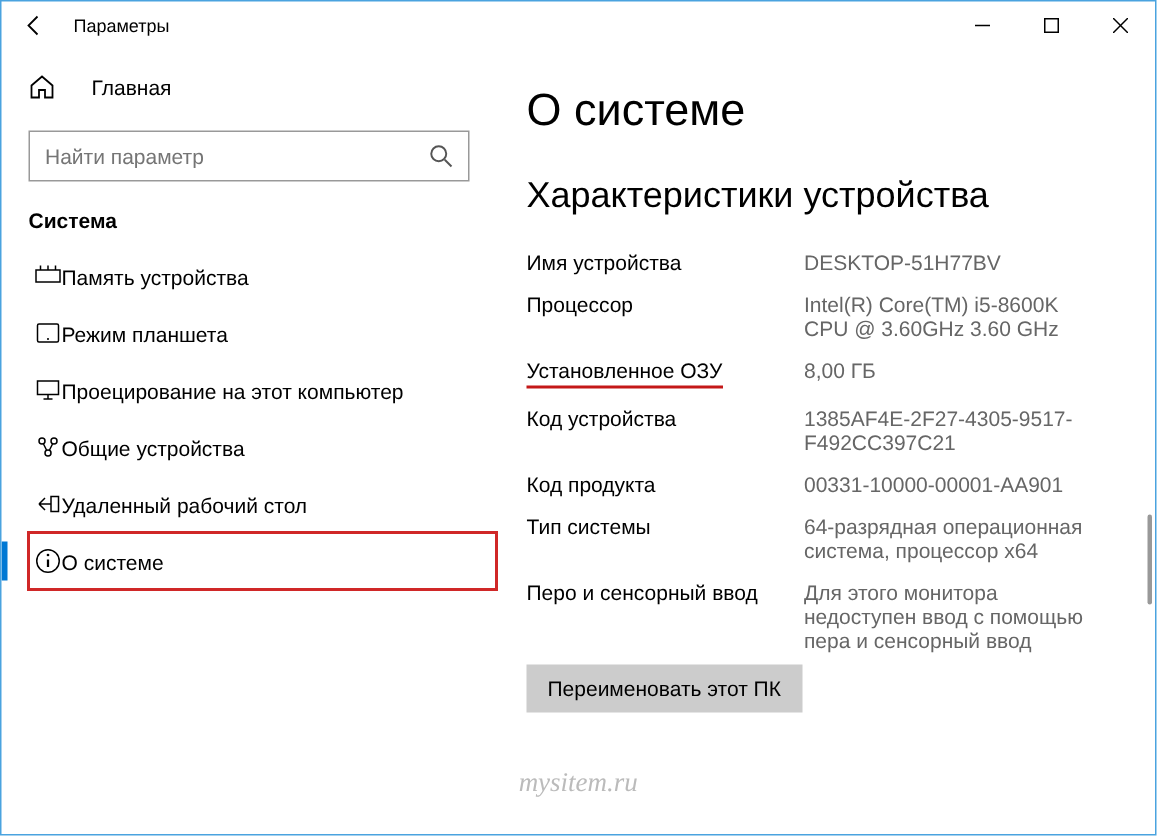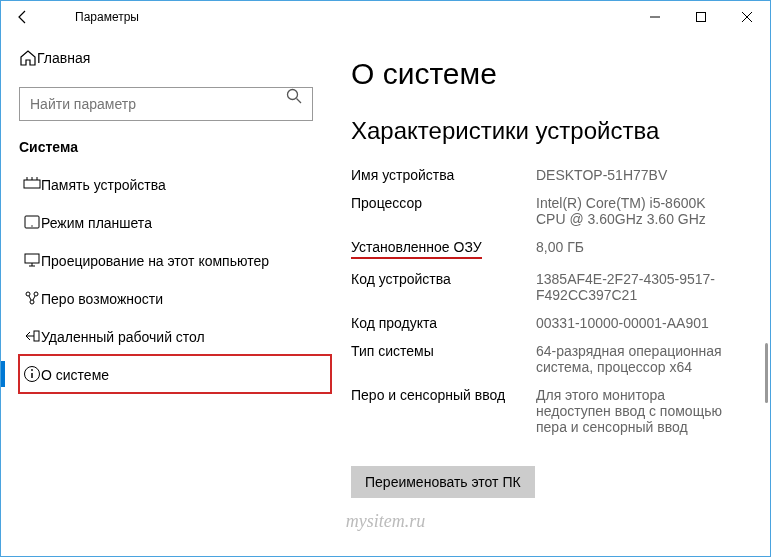--- a/index.html
+++ b/index.html
@@ -1,44 +1,44 @@
 <!DOCTYPE html>
 <html><head>
 <meta charset="utf-8">
 <style>
 * { margin: 0; padding: 0; box-sizing: border-box; font-family: "Segoe UI", Arial, sans-serif; }
 body { background: #fff; width: 771px; height: 557px; overflow: hidden; position: relative; border: 1px solid #4aa3df; }
-.titlebar { display: flex; align-items: center; height: 32px; padding: 0 0 0 10px; gap: 26px; }
+.titlebar { display: flex; align-items: center; height: 32px; padding: 0 0 0 10px; }
 .back-btn { width: 24px; height: 24px; display: flex; align-items: center; justify-content: center; cursor: pointer; }
 .title-text { font-size: 12px; margin-left: 14px; color: #000; }
 .win-controls { margin-left: auto; display: flex; }
 .win-btn { width: 46px; height: 32px; display: flex; align-items: center; justify-content: center; cursor: pointer; }
 .win-btn svg { width: 10px; height: 10px; }
 .content { display: flex; height: calc(100% - 32px); }
 .sidebar { width: 330px; padding: 8px 0 0 18px; }
-.home-row { display: flex; align-items: center; gap: 0; padding: 8px 0; cursor: pointer; }
+.home-row { display: flex; align-items: center; gap: 24px; padding: 8px 0; cursor: pointer; }
 .home-row .icon { width: 18px; height: 18px; }
 .home-label { font-size: 14px; color: #000; }
-.search-box { margin: 12px 18px 18px 0; height: 34px; border: 1px solid #999; display: flex; padding: 0 10px; }
+.search-box { margin: 12px 18px 18px 0; height: 34px; border: 1px solid #999; display: flex; align-items: center; padding: 0 10px; }
 .search-input { flex: 1; border: none; outline: none; font-size: 14px; color: #666; }
 .search-icon { width: 16px; height: 16px; color: #555; }
 .section-title { font-size: 14px; font-weight: 600; color: #000; margin: 8px 0 10px 0; }
 .nav-item { display: flex; align-items: flex-end; gap: 0; padding: 10px 4px; cursor: pointer; position: relative; }
 .nav-item .icon { width: 18px; height: 18px; flex-shrink: 0; }
 .nav-label { font-size: 14px; color: #000; }
 .nav-item.active { outline: 2px solid #d02828; outline-offset: -1px; }
 .active-bar { position: absolute; left: -18px; top: 6px; bottom: 6px; width: 4px; background: #0078d4; }
 .main { flex: 1; padding: 24px 20px 0 20px; position: relative; overflow-y: auto; }
 .page-title { font-size: 30px; font-weight: 300; margin-bottom: 26px; }
 .section-heading { font-size: 24px; font-weight: 400; margin-bottom: 16px; }
 .spec-row { display: flex; padding: 6px 0; font-size: 14px; }
 .spec-label { width: 185px; color: #000; flex-shrink: 0; }
 .spec-value { color: #666; max-width: 200px; }
 .underline { border-bottom: 2px solid #c41818; padding-bottom: 2px; display: inline-block; }
-.rename-btn { margin-top: 25px; background: #ccc; border: none; padding: 8px 14px; font-size: 14px; cursor: pointer; }
+.rename-btn { margin-top: 2px; background: #ccc; border: none; padding: 8px 14px; font-size: 14px; cursor: pointer; }
 .scrollbar-track { position: absolute; right: 2px; top: 32px; bottom: 2px; width: 10px; }
 .scrollbar-thumb { position: absolute; right: 0; top: 310px; width: 3px; height: 60px; background: #999; border-radius: 2px; }
 .watermark { position: absolute; bottom: 24px; left: 50%; transform: translateX(-50%); font-family: cursive; font-size: 18px; color: #bbb; font-style: italic; pointer-events: none; }
 </style>
 </head>
 <body>
 
 <div class="titlebar">
   <div class="back-btn">
     <svg viewBox="0 0 16 16" width="16" height="16">
@@ -113,21 +113,21 @@
             </svg></span>
           <span class="nav-label">Проецирование на этот компьютер</span>
         </div>
         <div class="nav-item">
           <span class="icon"><svg viewBox="0 0 18 18">
               <circle cx="5" cy="5" r="2" stroke="#000" fill="none"></circle>
               <circle cx="13" cy="5" r="2" stroke="#000" fill="none"></circle>
               <circle cx="9" cy="13" r="2" stroke="#000" fill="none"></circle>
               <path d="M6 7 L8 11 M12 7 L10 11" stroke="#000"></path>
             </svg></span>
-          <span class="nav-label">Перо возможности</span>
+          <span class="nav-label">Общие устройства</span>
         </div>
         <div class="nav-item">
           <span class="icon"><svg viewBox="0 0 18 18">
               <path d="M3 9 L7 5 M3 9 L7 13 M3 9 L11 9" stroke="#000" fill="none"></path>
               <rect x="11" y="4" width="5" height="10" stroke="#000" fill="none"></rect>
             </svg></span>
           <span class="nav-label">Удаленный рабочий стол</span>
         </div>
         <div class="nav-item active">
           <div class="active-bar"></div>

